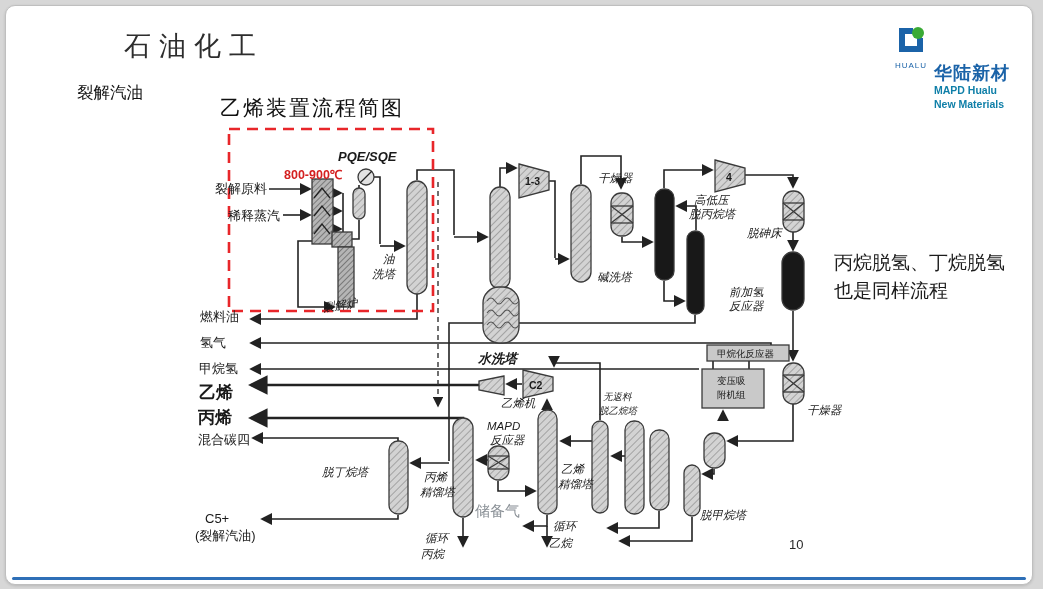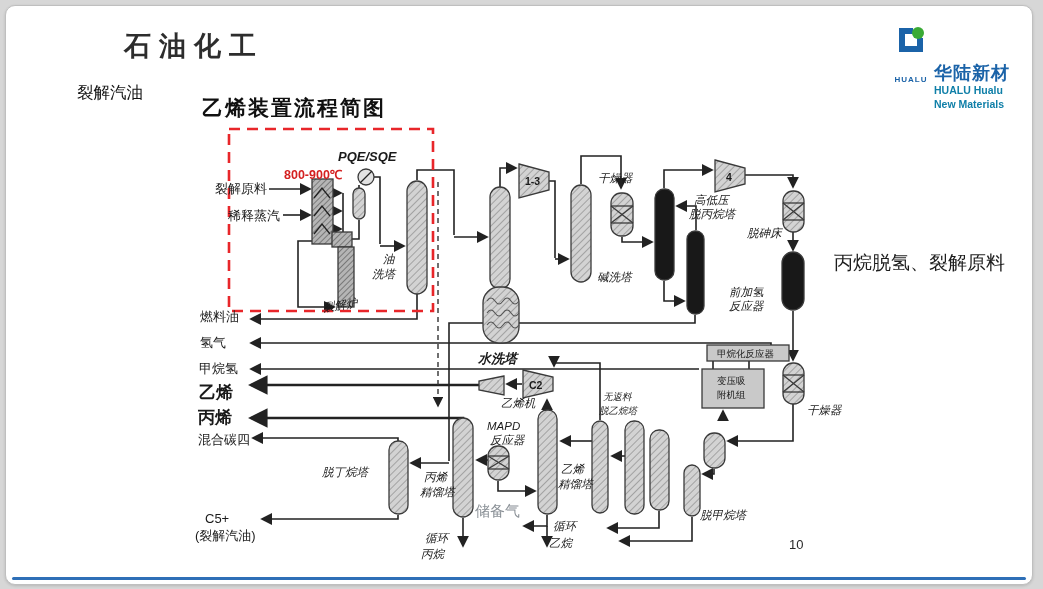--- a/index.html
+++ b/index.html
@@ -6,33 +6,33 @@
   body{
     width:1043px;height:589px;position:relative;overflow:hidden;
     background:#d7d7d7;font-family:"Liberation Sans",sans-serif;
   }
   .slide{
     position:absolute;left:5px;top:5px;width:1026px;height:578px;
     background:#ffffff;border:1px solid #bfbfbf;border-radius:10px;
     box-shadow:0 1px 3px rgba(0,0,0,.15);
   }
   .bottom-line{position:absolute;left:6px;right:6px;bottom:4px;height:3px;background:#2e6fb7;border-radius:2px;}
-  .brand{position:absolute;left:118px;top:22px;font-size:27px;font-weight:700;color:#2d2d2d;
+  .brand{position:absolute;left:118px;top:22px;font-size:27px;font-weight:400;color:#2d2d2d;
     letter-spacing:8px;font-family:"DejaVu Serif","Liberation Serif",serif;}
   .section-label{position:absolute;left:71px;top:76px;font-size:16.5px;color:#111;}
-  .diagram-title{position:absolute;left:196px;top:88px;font-size:21px;font-weight:700;color:#101010;
+  .diagram-title{position:absolute;left:214px;top:88px;font-size:21px;font-weight:400;color:#101010;
     letter-spacing:2px;font-family:"DejaVu Serif","Liberation Serif",serif;}
   .side-note{position:absolute;left:828px;top:243px;width:205px;font-size:19px;line-height:1.45;color:#1c1c1c;}
   .page-number{position:absolute;left:783px;top:531px;font-size:13px;color:#2a2a2a;}
   .cncec{position:absolute;left:22px;top:12px;}
   .hualu{position:absolute;left:888px;top:18px;display:flex;align-items:flex-start;}
   .hualu .txt{margin-left:6px;line-height:1;}
   .hualu .cn{font-size:18px;font-weight:700;color:#1b63a8;letter-spacing:1px;margin-top:40px;}
   .hualu .en{font-size:10.5px;font-weight:700;color:#0f7fa8;margin-top:3px;}
-  .hualu .acr{font-size:8px;font-weight:700;color:#1b63a8;text-align:center;letter-spacing:1px;margin-top:15px;}
+  .hualu .acr{font-size:8px;font-weight:400;color:#1b63a8;text-align:center;letter-spacing:1px;margin-top:1px;}
   svg text{font-family:"Liberation Sans",sans-serif;fill:#1a1a1a;}
   .lb{font-size:11.5px;font-style:italic;}
   .lbB{font-size:13px;font-style:italic;font-weight:700;}
   .lbs{font-size:9.5px;}
   .prod{font-size:13px;}
   .prodB{font-size:17px;font-weight:700;}
   .redT{font-size:12.5px;font-weight:700;fill:#d42020;}
   .grayT{font-size:15px;fill:#8a9096;}
   .compT{font-size:10.5px;font-weight:700;}
 </style>
@@ -47,30 +47,31 @@
   <div class="hualu">
     <div>
       <svg width="34" height="32" viewBox="0 0 34 32">
         <path d="M5,4 h14 v6 h-8 v12 h12 v-8 h6 v14 H5 Z" fill="#1b63a8"></path>
         <circle cx="24" cy="9" r="6" fill="#3aaa35"></circle>
       </svg>
       <div class="acr">HUALU</div>
     </div>
     <div class="txt">
       <div class="cn">华陆新材</div>
-      <div class="en">HUALU Hualu</div>
+      <div class="en">MAPD Hualu</div>
       <div class="en">New Materials</div>
     </div>
   </div>
 
   <div class="section-label">裂解汽油</div>
   <div class="diagram-title">乙烯装置流程简图</div>
 
   <div class="side-note">
-    <div>丙烷脱氢、裂解原料</div>
+    <div>丙烷脱氢、丁烷脱氢</div>
+    <div>也是同样流程</div>
   </div>
 
   <div class="page-number">10</div>
   <div class="bottom-line"></div>
 
   <svg width="1026" height="578" viewBox="5 5 1026 578" style="position:absolute;left:0;top:0">
     <defs>
       <marker id="ar" viewBox="0 0 10 10" refX="8.5" refY="5" markerWidth="7.5" markerHeight="7.5" orient="auto-start-reverse">
         <path d="M0,0 L10,5 L0,10 z" fill="#222"></path>
       </marker>

